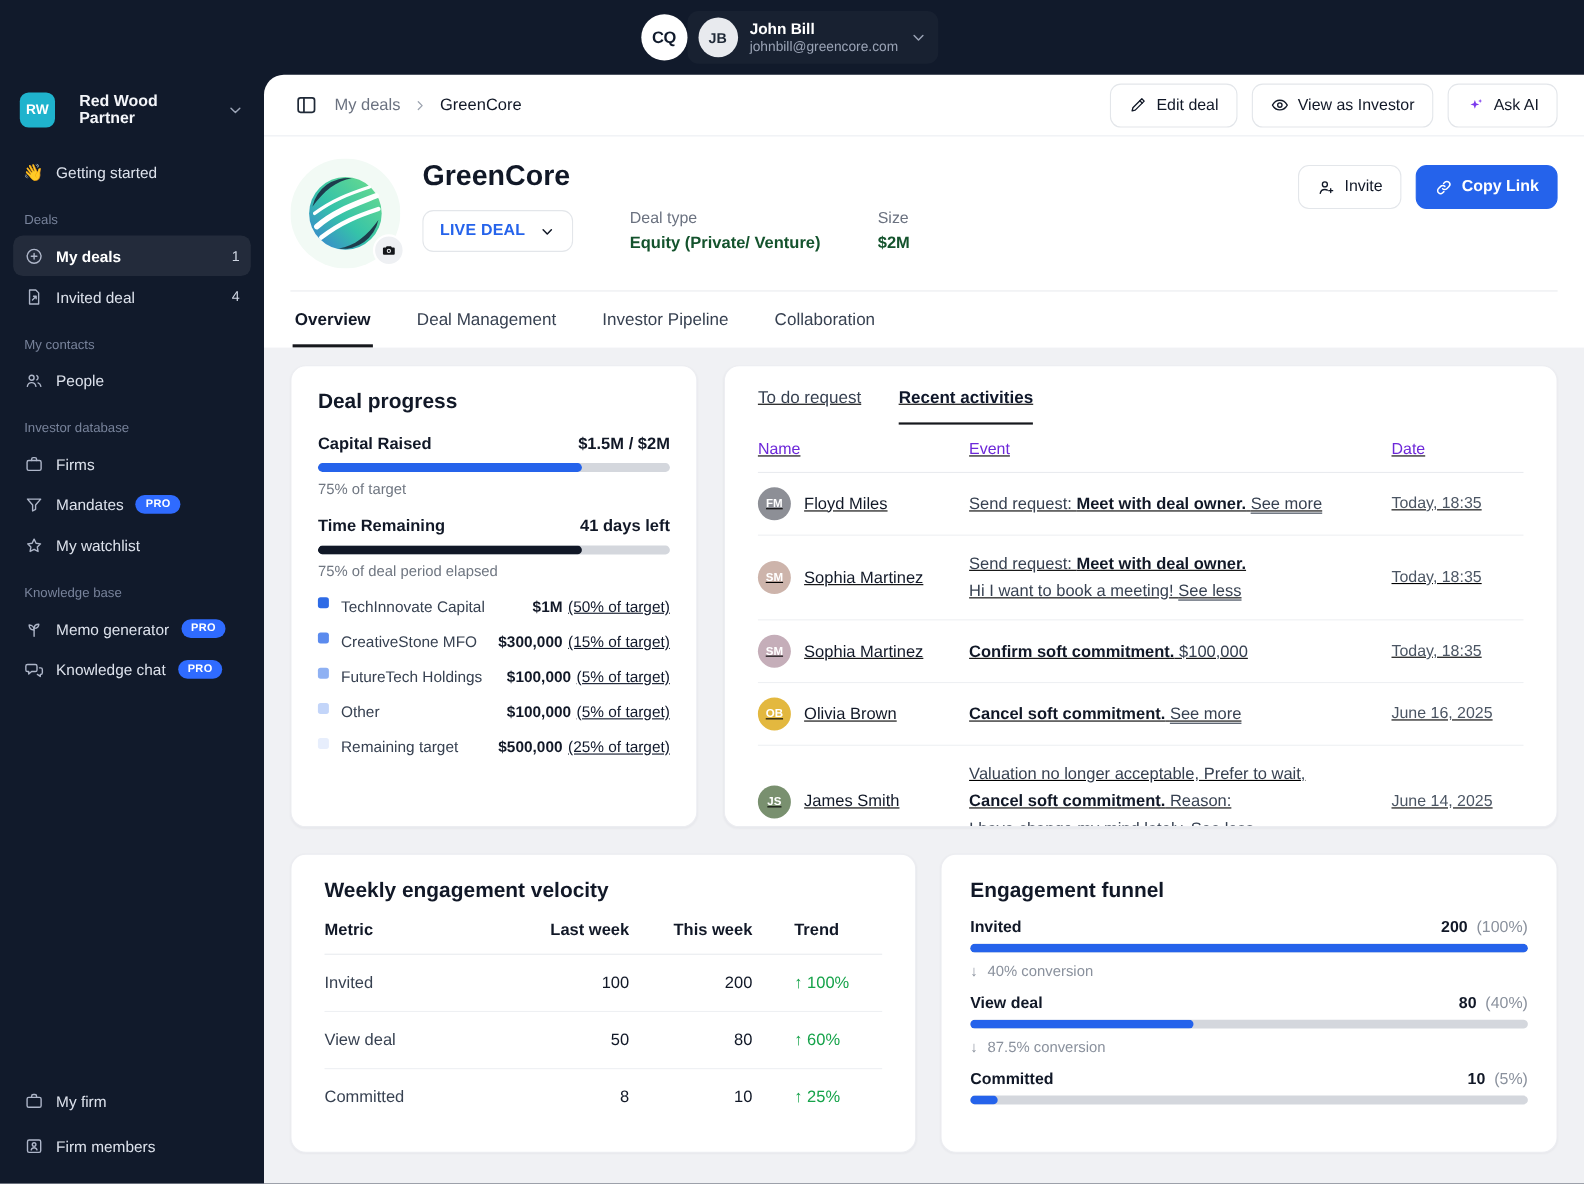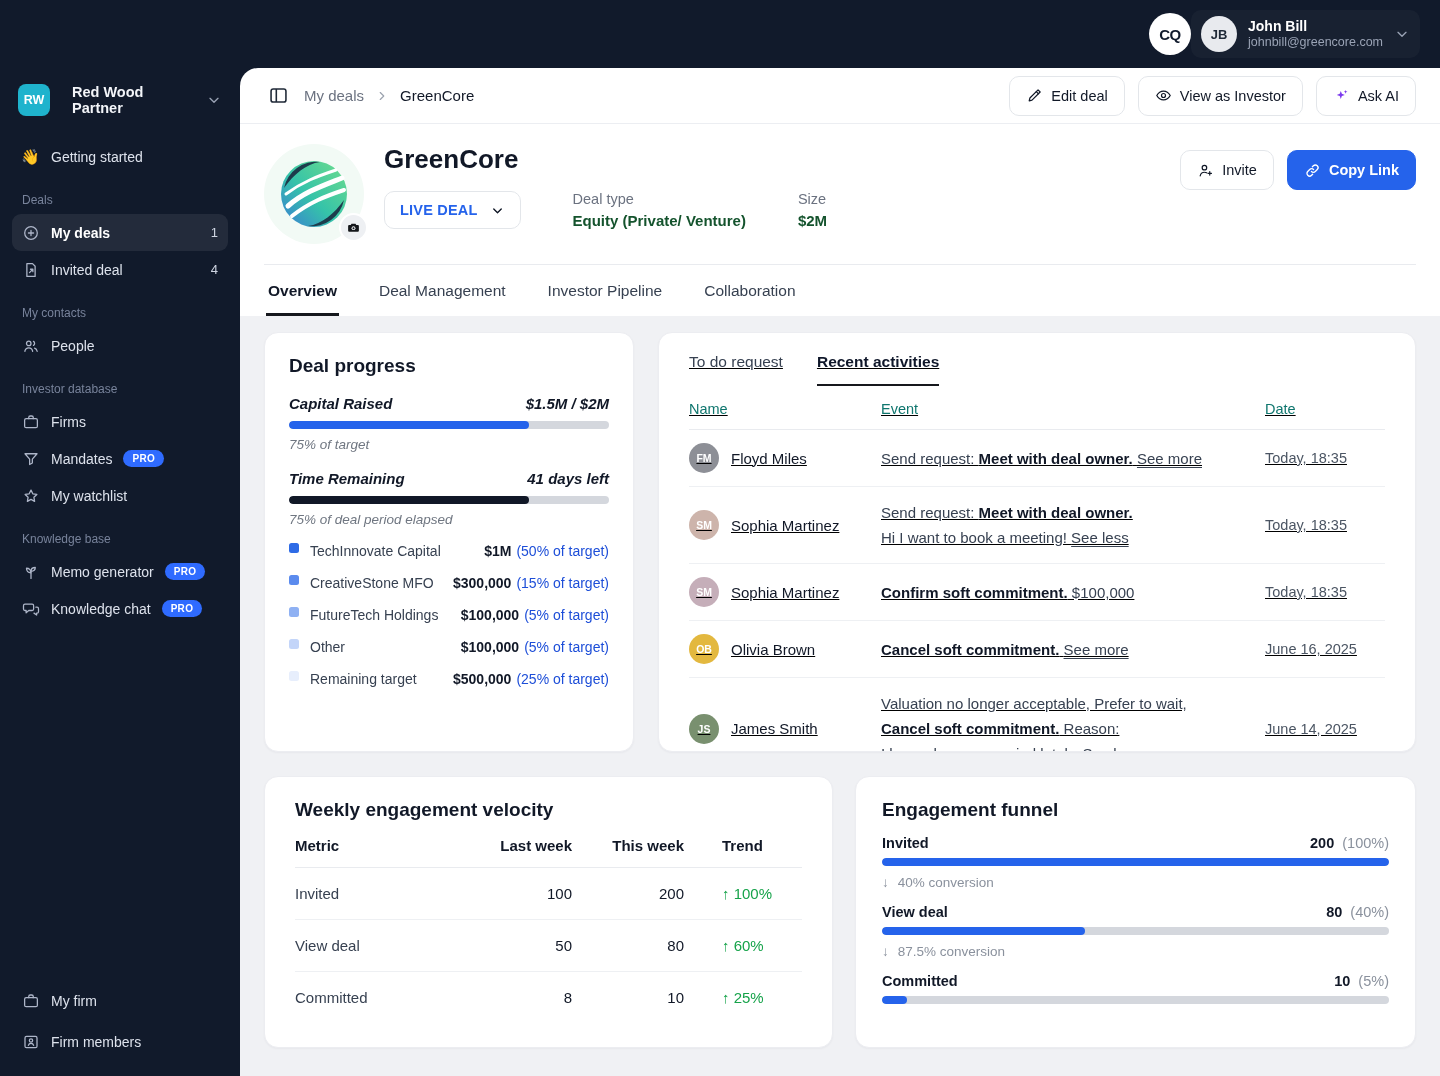--- a/index.html
+++ b/index.html
@@ -6,21 +6,21 @@
   html,body { margin:0; padding:0; }
   body {
     width:1440px; height:1076px; overflow:hidden; position:relative;
     background:#111a2b;
     font-family:"Liberation Sans","DejaVu Sans",sans-serif;
     -webkit-font-smoothing:antialiased;
   }
   svg { display:block; }
 
   
-  .topbar { position:absolute; top:0; left:0; right:0; height:68px; display:flex; align-items:center; justify-content:flex-end; padding:0 20px 0 16px; }
+  .topbar { position:absolute; top:0; left:0; right:0; height:68px; display:flex; align-items:center; justify-content:center; padding:0 20px 0 16px; }
   .logo-circle { width:42px; height:42px; border-radius:50%; background:#fff; display:flex; align-items:center; justify-content:center; font-weight:800; font-size:15px; color:#101a2c; letter-spacing:-0.5px; }
   .user-chip { display:flex; align-items:center; gap:11px; padding:6px 10px; border-radius:10px; background:rgba(255,255,255,0.03); cursor:pointer; }
   .user-avatar { width:36px; height:36px; border-radius:50%; background:#e8eaee; color:#1f2937; font-size:13px; font-weight:700; display:flex; align-items:center; justify-content:center; }
   .user-name { color:#fff; font-size:14px; font-weight:700; line-height:17px; }
   .user-email { color:#9aa3b5; font-size:12.5px; line-height:15px; }
   .chev { color:#9aa3b5; }
 
   
   .sidebar { position:absolute; top:68px; left:0; width:240px; bottom:0; display:flex; flex-direction:column; padding:10px 12px 16px; color:#e7eaf1; }
   .workspace { display:flex; align-items:center; gap:22px; padding:6px 6px; cursor:pointer; }
@@ -69,37 +69,37 @@
   .row1 { display:flex; gap:24px; height:420px; margin-bottom:24px; }
   .row2 { display:flex; gap:22px; height:272px; }
   .card { background:#fff; border:1px solid #ecedf1; border-radius:14px; box-shadow:0 1px 2px rgba(16,24,40,.04); }
   .card h2 { margin:0; font-size:19px; color:#111827; font-weight:700; }
   .card-progress { width:370px; flex:none; padding:22px 24px; }
   .card-activities { flex:1; padding:20px 30px 0; overflow:hidden;text-decoration:underline; }
   .card-velocity { flex:1; padding:22px 30px; }
   .card-funnel { flex:1; padding:22px 26px; }
 
   
-  .pg { margin-top:18px;font-style:italic; }
+  .pg { margin-top:18px; }
   .pg-top { display:flex; justify-content:space-between; font-size:15px; font-weight:600; color:#111827; margin-bottom:9px; }
   .bar { height:8px; border-radius:5px; background:#d4d7dd; overflow:hidden; }
   .bar-fill { height:100%; border-radius:5px; }
   .pg-sub { margin-top:8px; color:#6f7681; font-size:13.5px; }
   .breakdown { margin-top:16px; }
   .bd-row { display:flex; align-items:flex-start; height:32px; font-size:14px; }
   .bd-dot { width:10px; height:10px; border-radius:2.5px; margin-right:11px; flex:none; }
   .bd-label { color:#374151; flex:1; }
   .bd-val { color:#111827; font-weight:700; }
-  .bd-note { color:#1d4ed8; margin-left:5px; }
+  .bd-note { color:#0f172a; margin-left:5px;text-decoration:underline; }
 
   
   .act-tabs { display:flex; gap:34px; }
   .act-tab { font-size:15.5px; color:#374151; padding-bottom:13px; border-bottom:2.5px solid transparent; cursor:pointer; }
   .act-tab.active { font-weight:700; color:#0f172a; border-color:#16181d; }
-  .act-grid-head { display:grid; grid-template-columns:192px 1fr 120px; padding:15px 0 12px; font-size:14.5px; color:#0f766e; font-weight:500; border-bottom:1px solid #e9ebef; }
+  .act-grid-head { display:grid; grid-template-columns:192px 1fr 120px; padding:15px 0 12px; font-size:14.5px; color:#6d28d9; font-weight:500; border-bottom:1px solid #e9ebef; }
   .act-row { display:grid; grid-template-columns:192px 1fr 120px; align-items:center; padding:13px 0; border-bottom:1px solid #eef0f3; font-size:15px; }
   .act-name { display:flex; align-items:center; gap:12px; color:#111827; }
   .avatar { width:30px; height:30px; border-radius:50%; color:#fff; font-size:10.5px; font-weight:700; display:flex; align-items:center; justify-content:center; flex:none; }
   .act-event { color:#374151; line-height:25px; padding-right:16px; }
   .act-event b { color:#111827; font-weight:700; }
   .lnk { text-decoration:underline; text-underline-offset:3px; cursor:pointer; }
   .act-date { color:#4b5563; font-size:14.5px; }
 
   
   .vel-head { display:grid; grid-template-columns:1fr 118px 112px 118px; padding:16px 0 13px; border-bottom:1px solid #e9ebef; font-size:15px; font-weight:600; color:#111827; }

